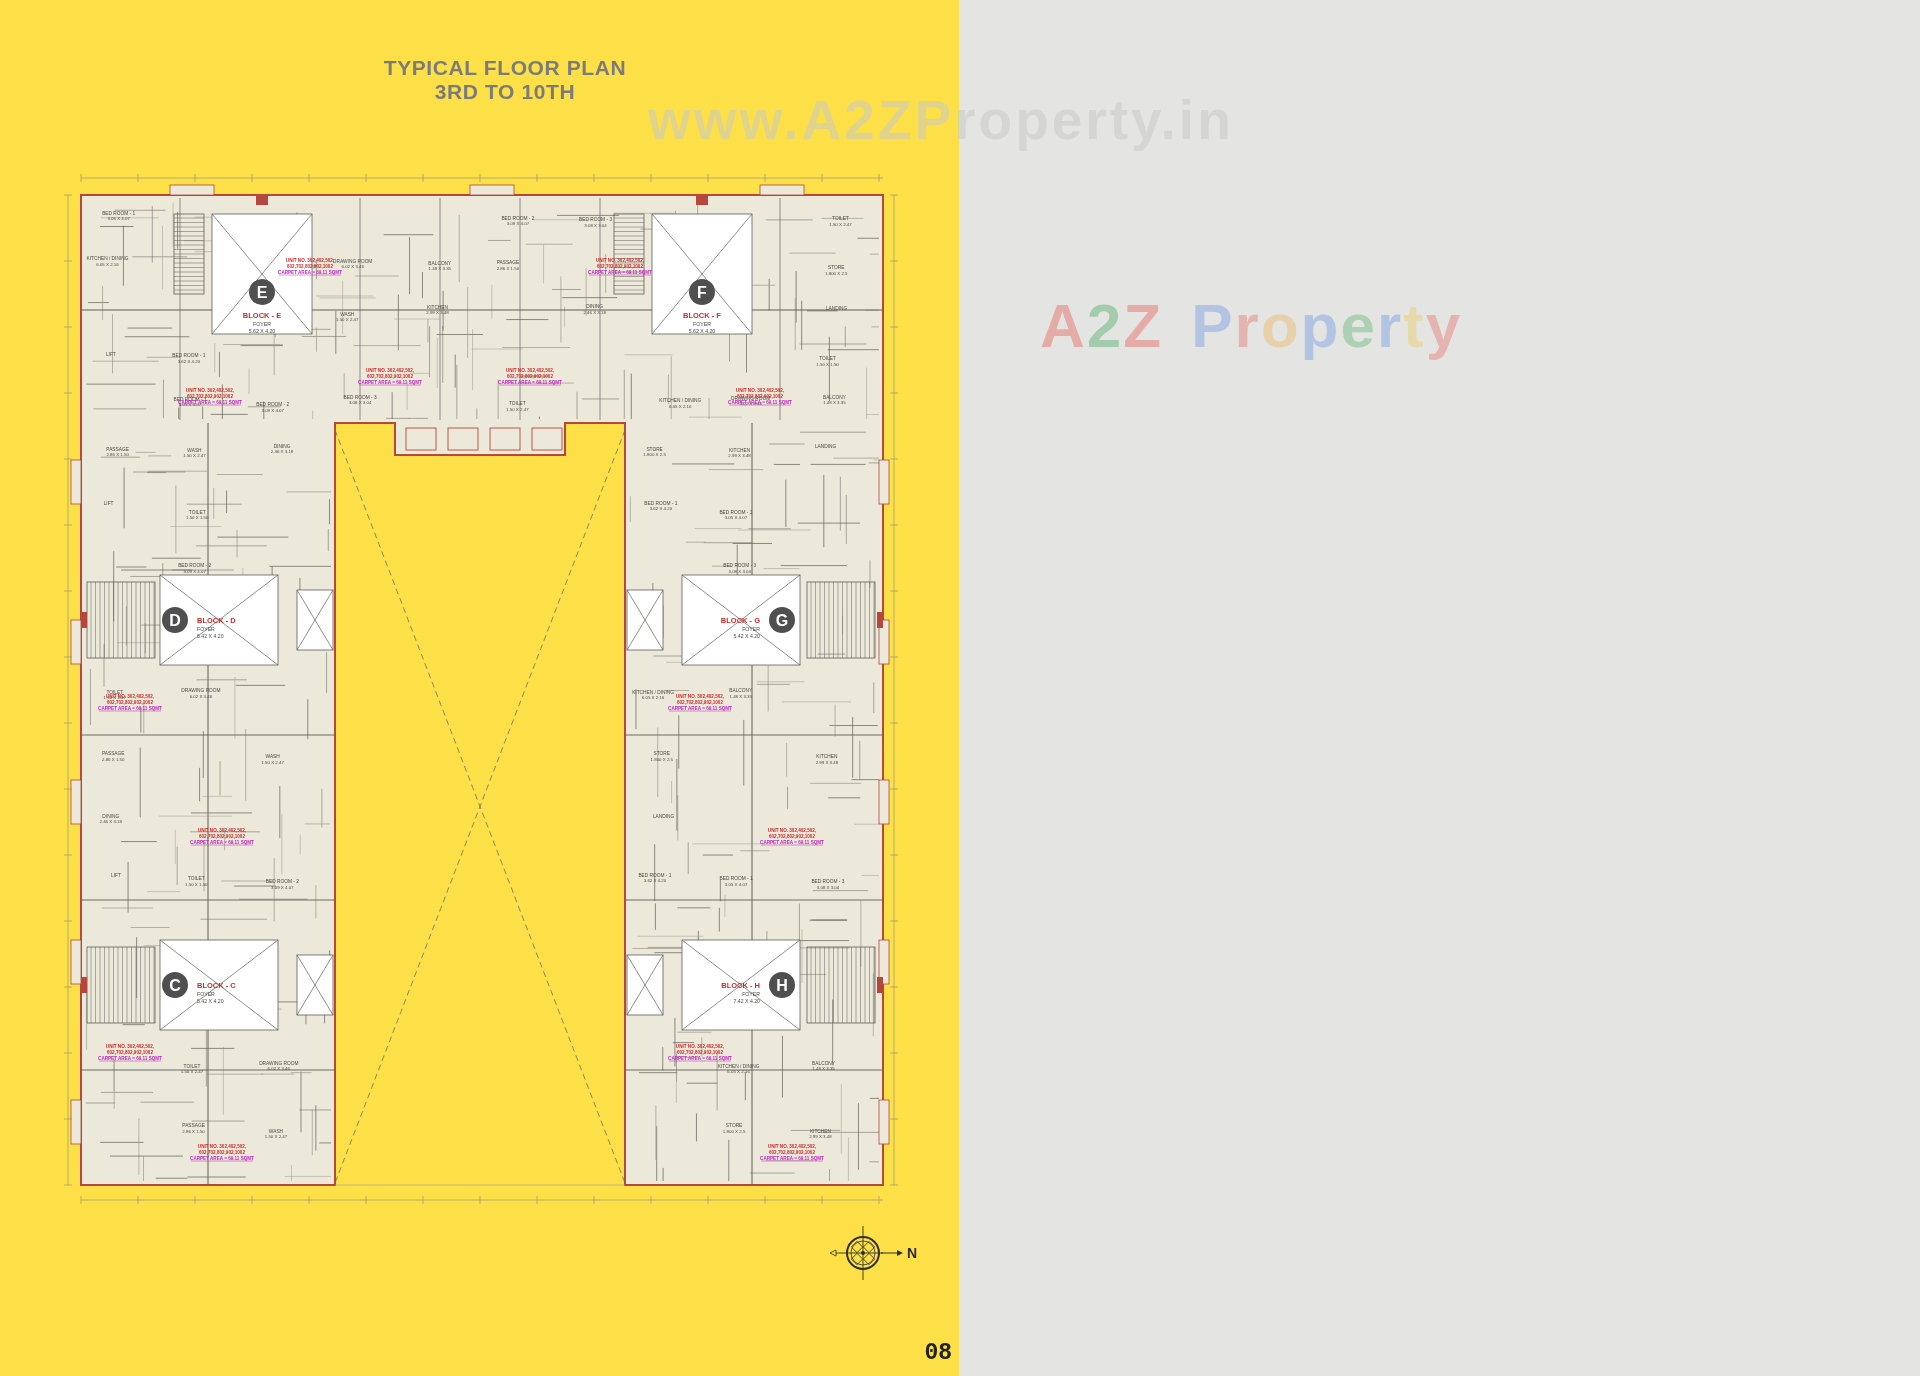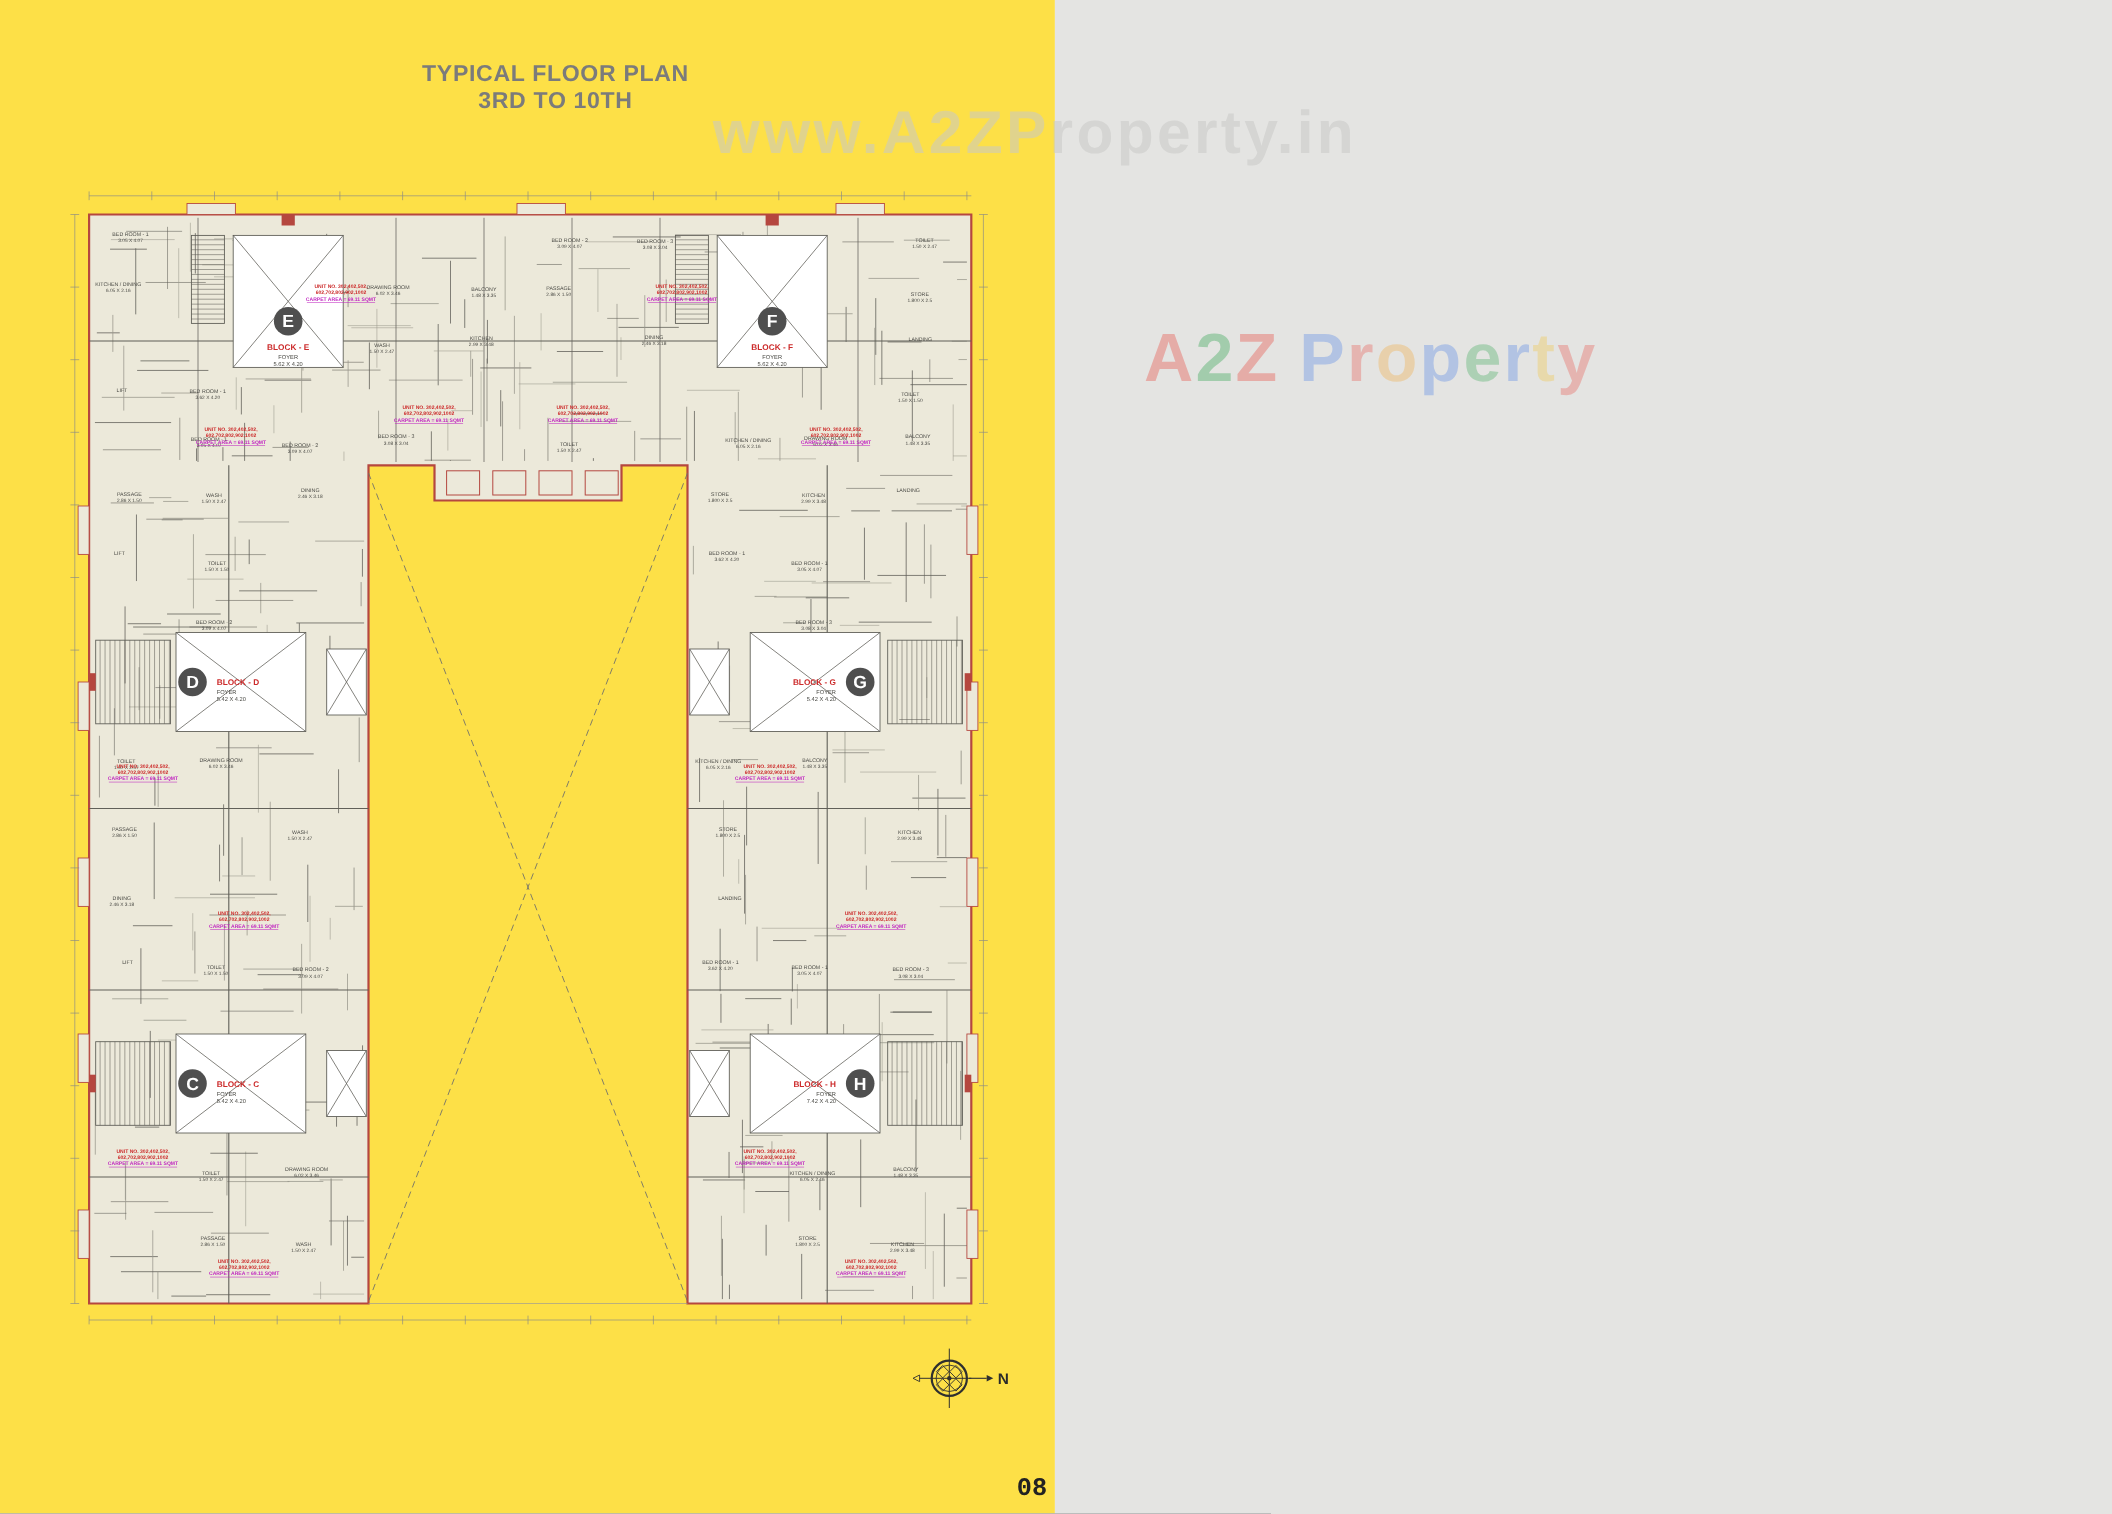--- a/index.html
+++ b/index.html
@@ -13,21 +13,21 @@
 
   .page-num{position:absolute;font-weight:bold;font-size:23px;color:#222;font-family:Liberation Mono, monospace;}
   .page-num-left{left:890px;top:1340px;width:62px;text-align:right;}
 
   
   .wm-url{position:absolute;left:648px;top:88px;font-size:55px;font-weight:600;
           color:#c9c9c7;opacity:.55;letter-spacing:3px;white-space:nowrap;pointer-events:none;text-align:center;}
   .wm-brand{position:absolute;left:1040px;top:290px;font-size:62px;font-weight:bold;
             white-space:nowrap;pointer-events:none;letter-spacing:2px;}
   .wm-brand .a2z{opacity:.38;}
-  .wm-brand .prop{opacity:.32;margin-left:18px;}
+  .wm-brand .prop{opacity:.32;margin-left:28px;}
 
   svg text{font-family:"Liberation Sans",sans-serif;}
 </style>
 </head>
 <body>
 
 <div class="stage">
 
   <div class="page-left">
     <div class="plan-title">

